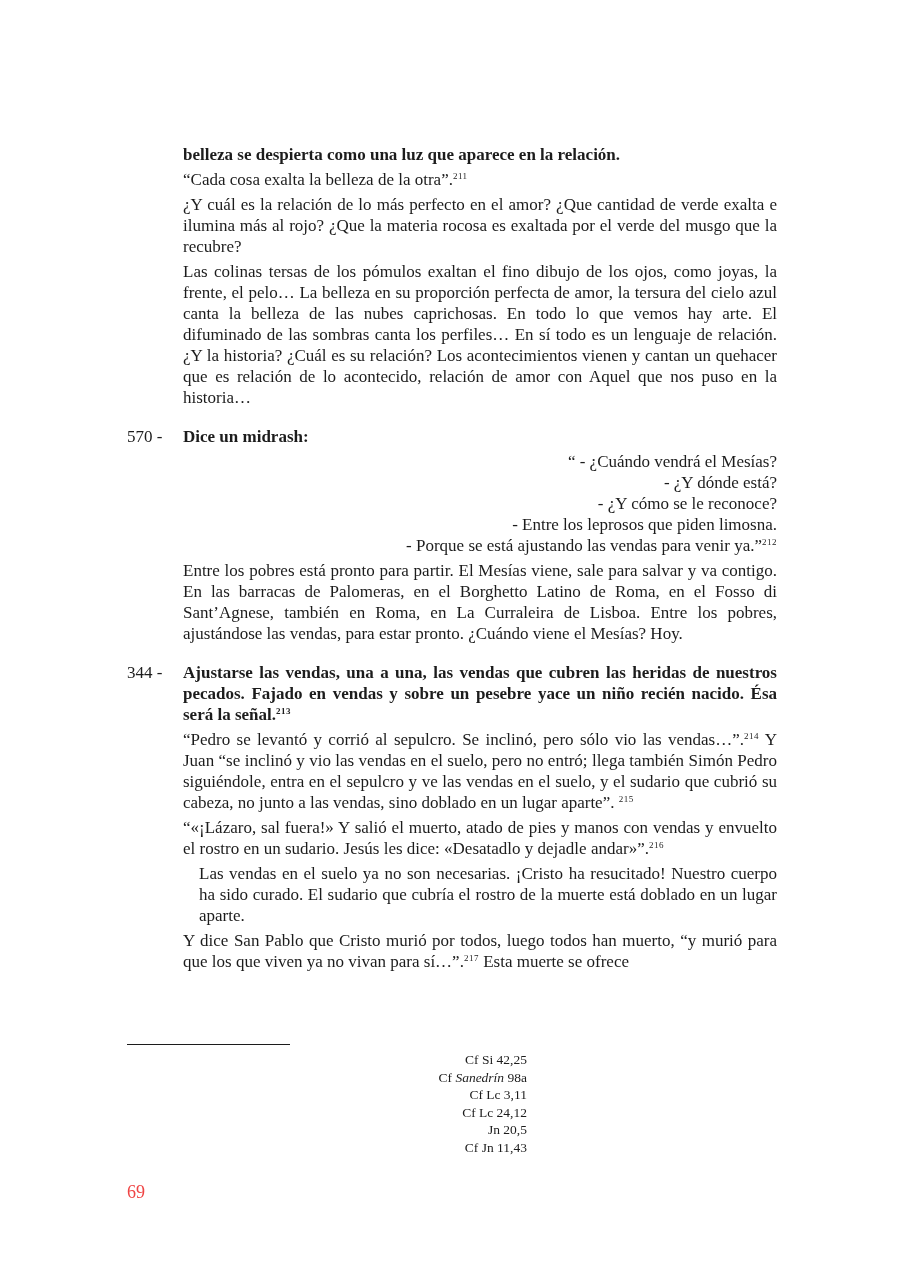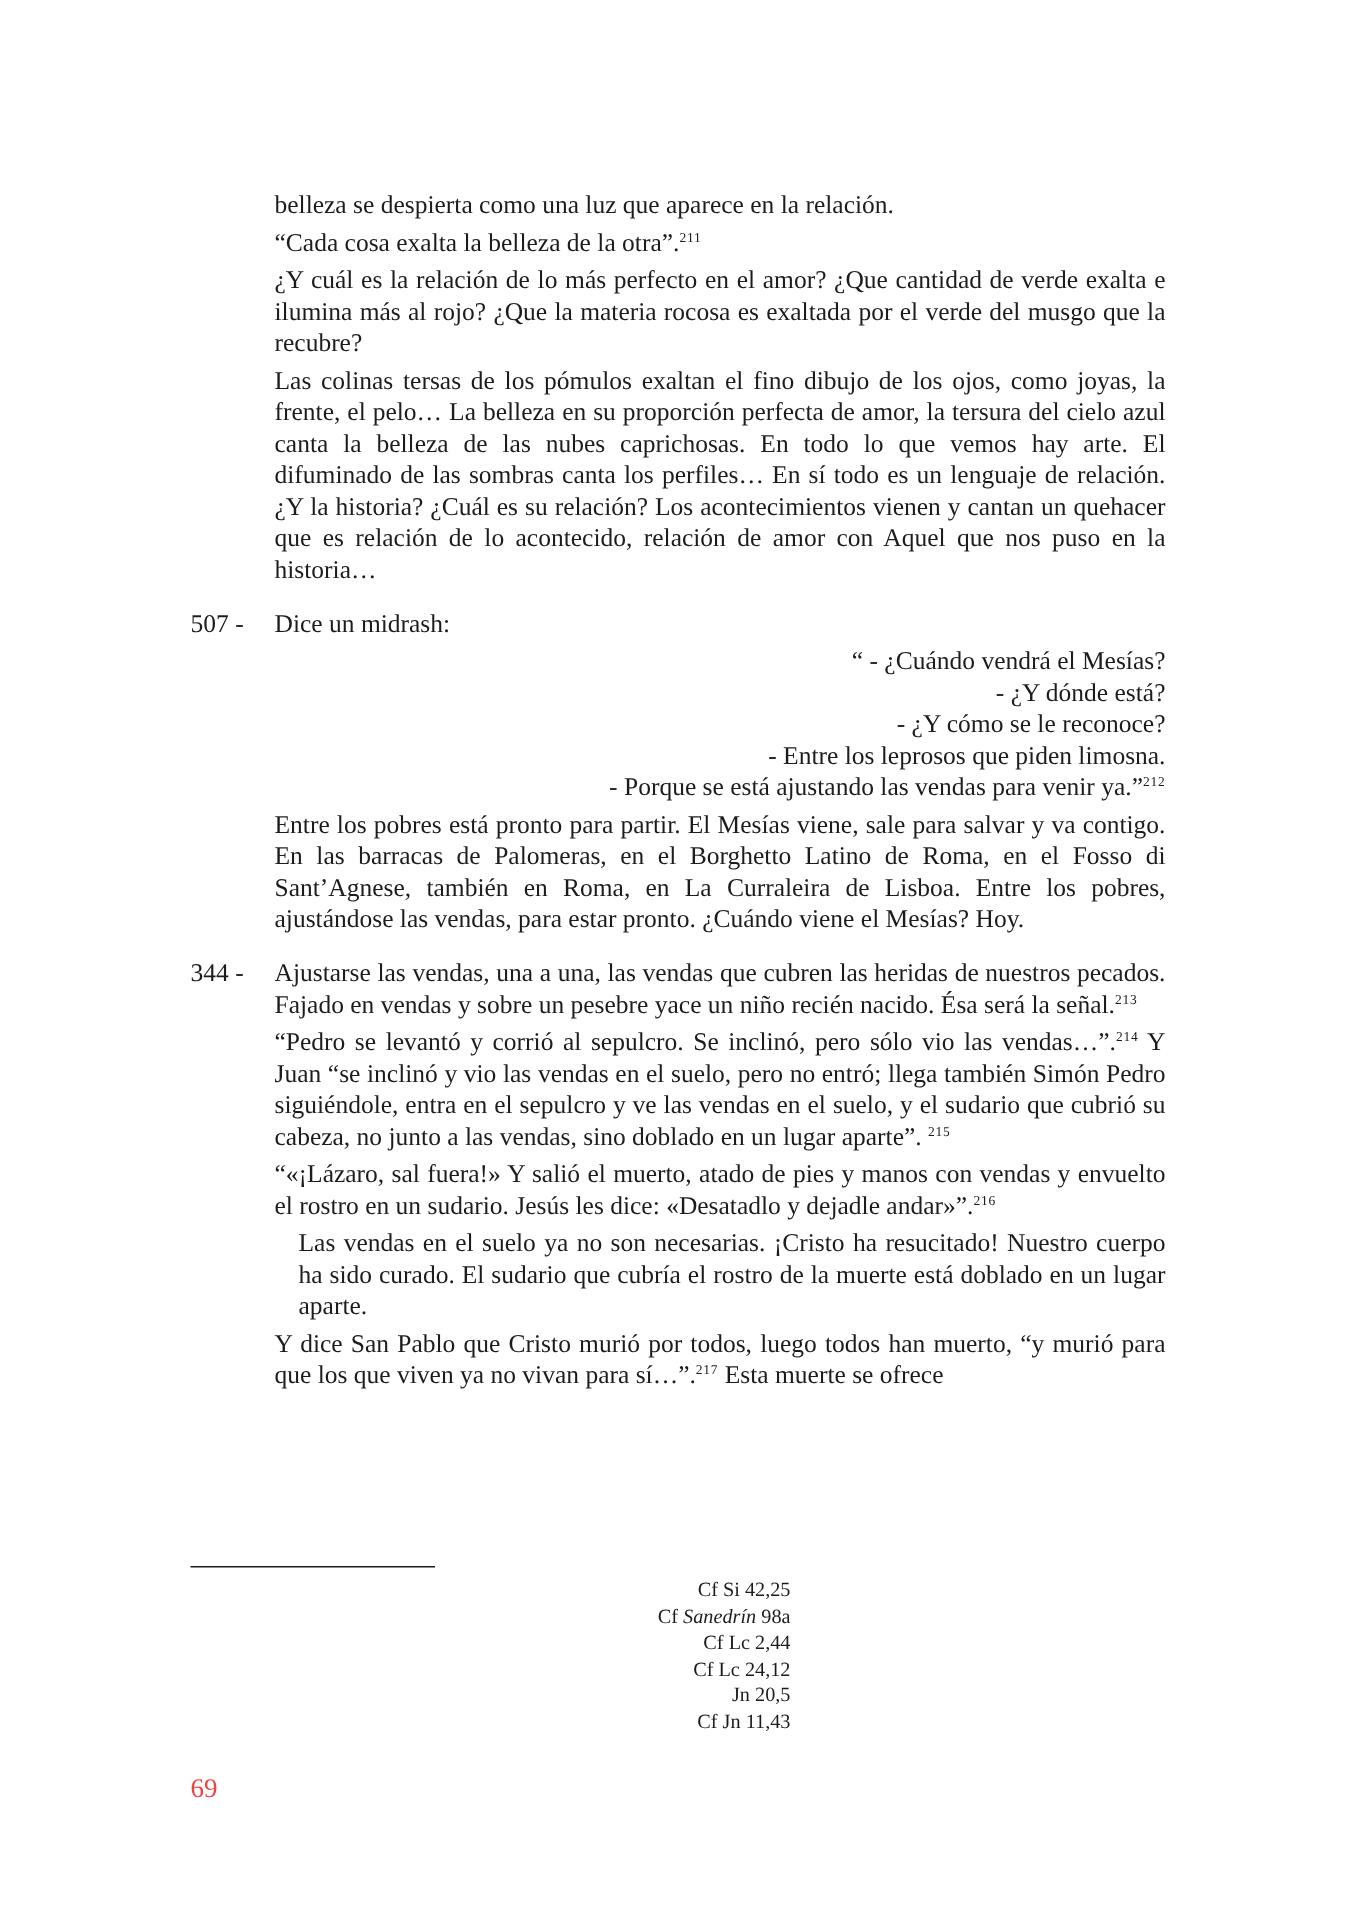--- a/index.html
+++ b/index.html
@@ -23,21 +23,22 @@
     width: 650px;
     font-size: 17px;
     line-height: 21px;
   }
   .para {
     margin: 4px 0 0 56px;
     text-align: justify;
     text-justify: inter-word;
   }
   .para.first {
-    margin-top: 0;
+    margin-top: 18px;
+    font-weight: bold;
   }
   .para.left {
     text-align: left;
   }
   .section {
     position: relative;
     margin: 15px 0 0 56px;
   }
   .section-num {
     position: absolute;
@@ -98,21 +99,21 @@
 
     <p class="para first left"><span>belleza se despierta como una luz que aparece en la relación.</span></p>
 
     <p class="para left"><span>“Cada cosa exalta la belleza de la otra”.</span><sup>211</sup></p>
 
     <p class="para"><span>¿Y cuál es la relación de lo más perfecto en el amor? ¿Que cantidad de verde exalta e ilumina más al rojo? ¿Que la materia rocosa es exaltada por el verde del musgo que la recubre?</span></p>
 
     <p class="para"><span>Las colinas tersas de los pómulos exaltan el fino dibujo de los ojos, como joyas, la frente, el pelo… La belleza en su proporción perfecta de amor, la tersura del cielo azul canta la belleza de las nubes caprichosas. En todo lo que vemos hay arte. El difuminado de las sombras canta los perfiles… En sí todo es un lenguaje de relación. ¿Y la historia? ¿Cuál es su relación? Los acontecimientos vienen y cantan un quehacer que es relación de lo acontecido, relación de amor con Aquel que nos puso en la historia…</span></p>
 
     <div class="section">
-      <span class="section-num">507 -</span>
+      <span class="section-num">570 -</span>
       <p class="para first left" style="margin-left:0"><span>Dice un midrash:</span></p>
       <div class="dialogue">
         <div class="dialogue-line hang"><span>“ - ¿Cuándo vendrá el Mesías?</span></div>
         <div class="dialogue-line"><span>- ¿Y dónde está?</span></div>
         <div class="dialogue-line"><span>- ¿Y cómo se le reconoce?</span></div>
         <div class="dialogue-line"><span>- Entre los leprosos que piden limosna.</span></div>
         <div class="dialogue-line"><span>- Porque se está ajustando las vendas para venir ya.”</span><sup>212</sup></div>
       </div>
       <p class="para" style="margin-left:0"><span>Entre los pobres está pronto para partir. El Mesías viene, sale para salvar y va contigo. En las barracas de Palomeras, en el Borghetto Latino de Roma, en el Fosso di Sant’Agnese, también en Roma, en La Curraleira de Lisboa. Entre los pobres, ajustándose las vendas, para estar pronto. ¿Cuándo viene el Mesías? Hoy.</span></p>
     </div>
@@ -125,21 +126,21 @@
       <p class="para" style="margin-left:16px"><span>Las vendas en el suelo ya no son necesarias. ¡Cristo ha resucitado! Nuestro cuerpo ha sido curado. El sudario que cubría el rostro de la muerte está doblado en un lugar aparte.</span></p>
       <p class="para" style="margin-left:0"><span>Y dice San Pablo que Cristo murió por todos, luego todos han muerto, “y murió para que los que viven ya no vivan para sí…”.</span><sup>217</sup><span> Esta muerte se ofrece</span></p>
     </div>
 
   </div>
 
   <div class="footnote-block">
     <div class="footnote-rule"></div>
     <div class="footnote-item"><span>Cf Si 42,25</span></div>
     <div class="footnote-item"><span>Cf </span><i>Sanedrín</i><span> 98a</span></div>
-    <div class="footnote-item"><span>Cf Lc 2,44</span></div>
+    <div class="footnote-item"><span>Cf Lc 3,11</span></div>
     <div class="footnote-item"><span>Cf Lc 24,12</span></div>
     <div class="footnote-item"><span>Jn 20,5</span></div>
     <div class="footnote-item"><span>Cf Jn 11,43</span></div>
   </div>
 
   <div class="page-number">69</div>
 
 </div>
 
 </body></html>

